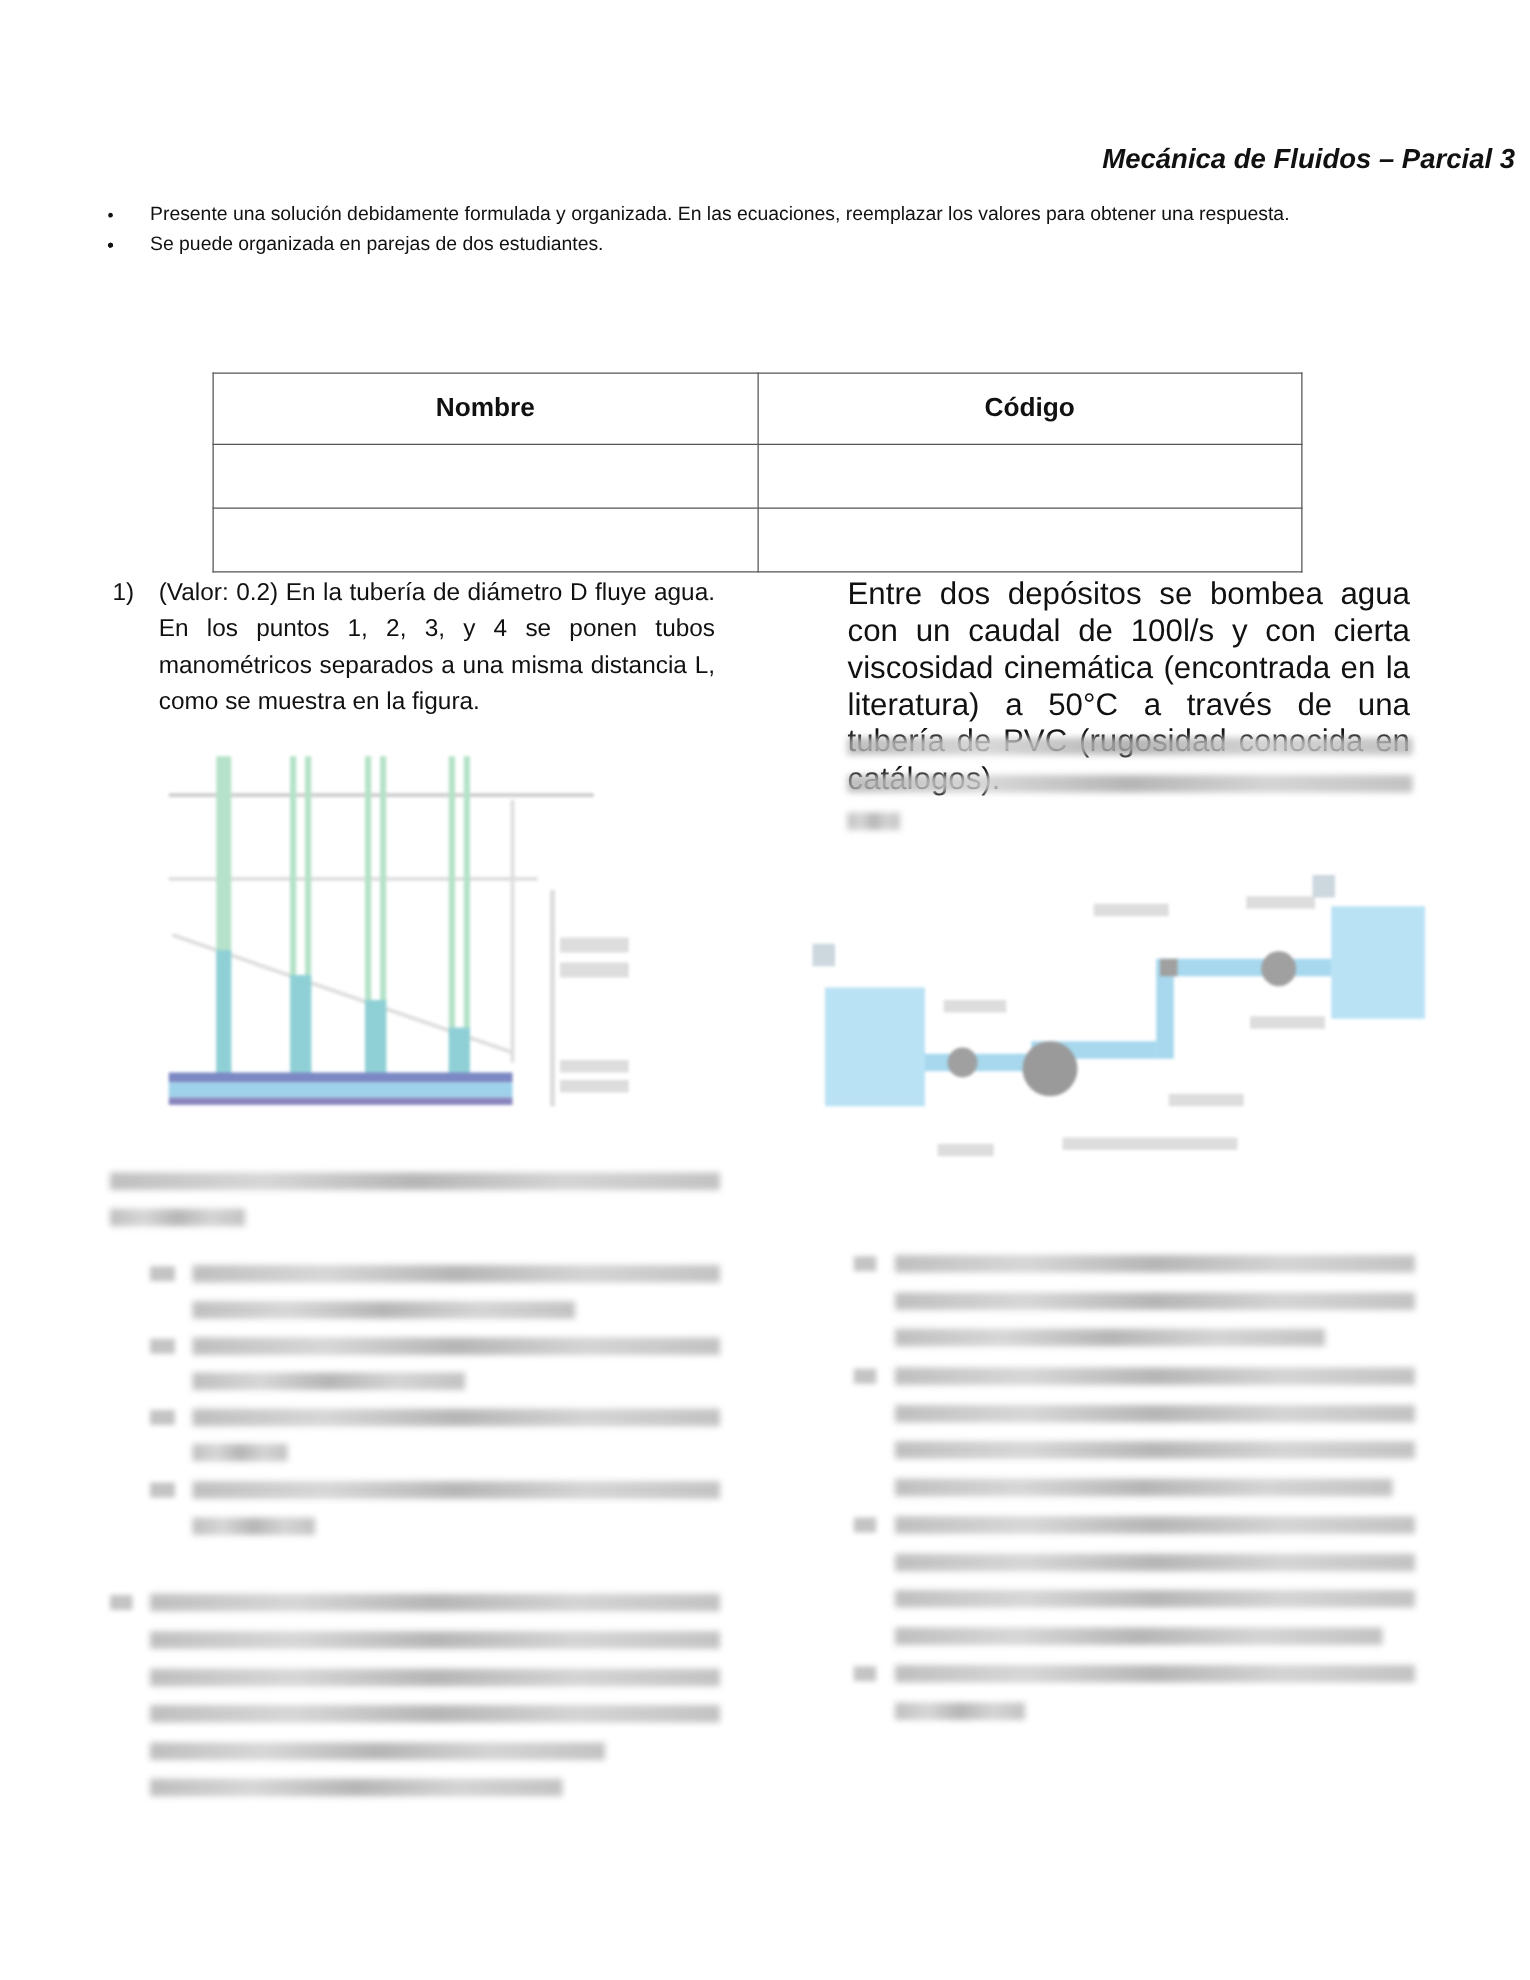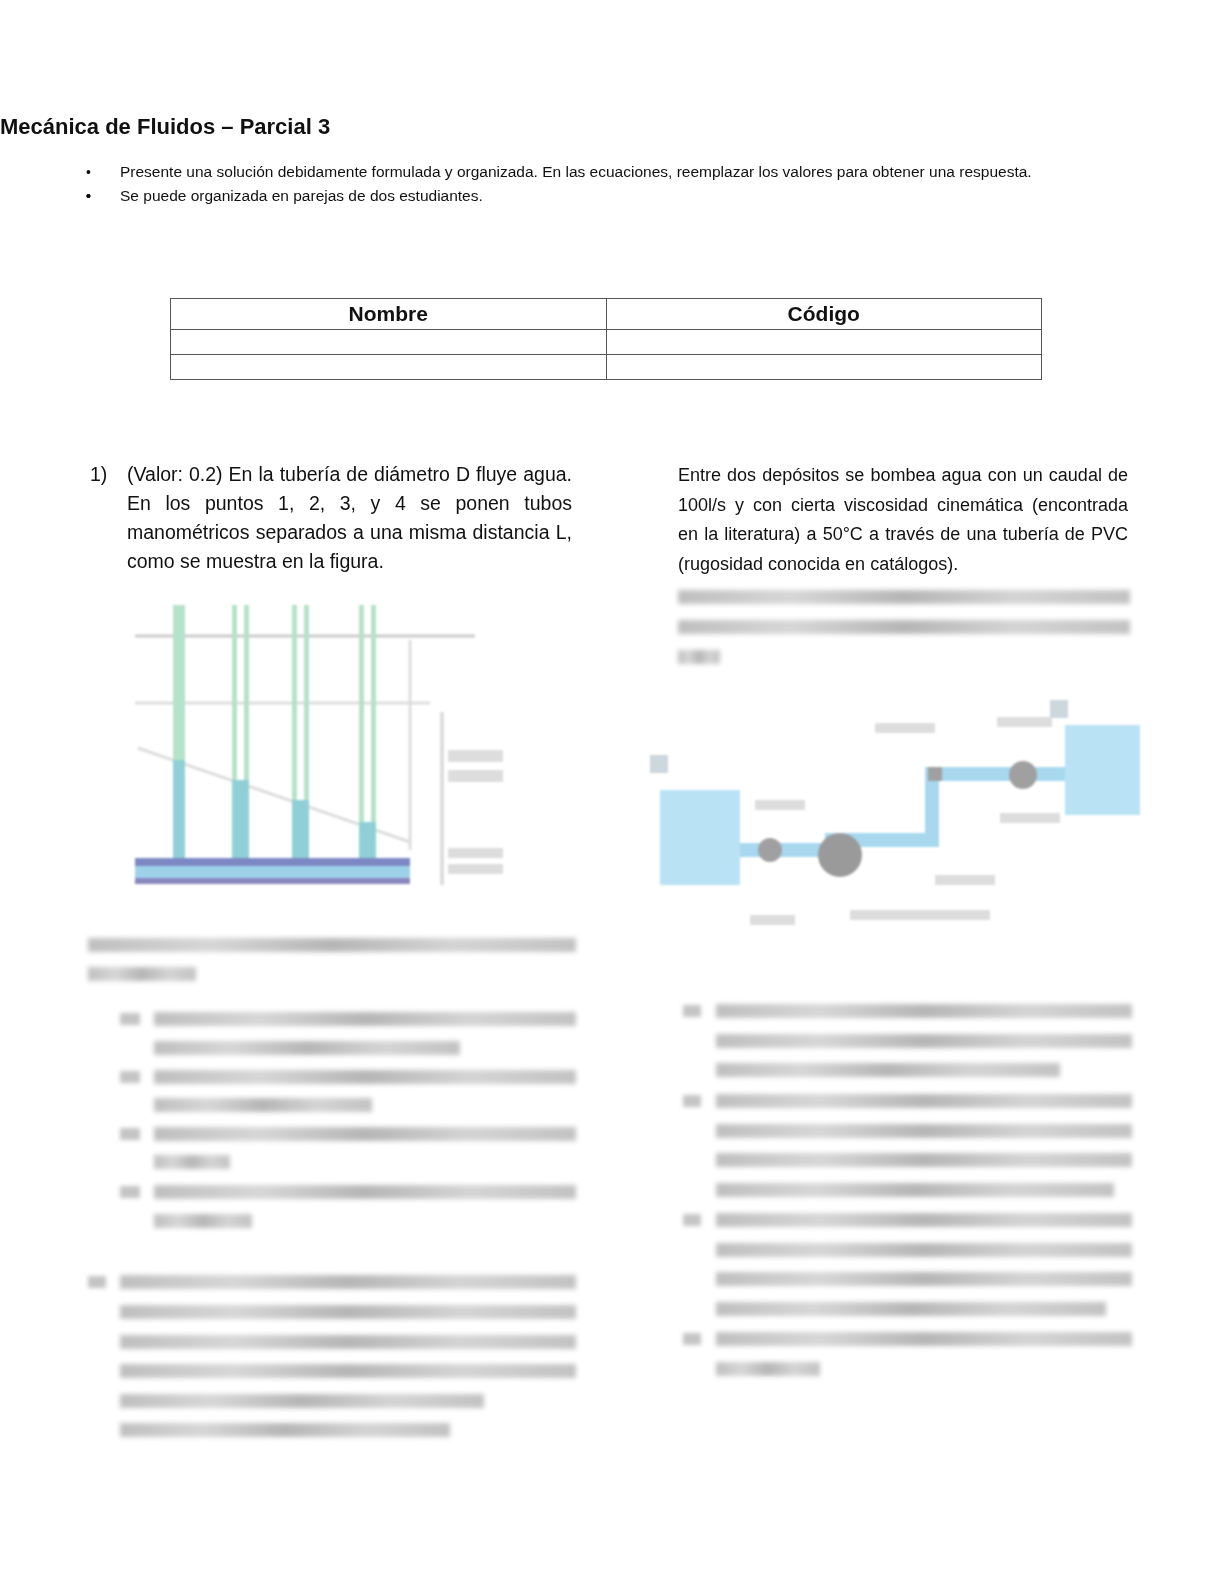--- a/index.html
+++ b/index.html
@@ -1,29 +1,29 @@
 <!DOCTYPE html>
 <html><head>
 <meta charset="utf-8">
 <style>
   html, body { margin: 0; padding: 0; background: #ffffff; }
   body { width: 1224px; height: 1584px; position: relative; overflow: hidden;
          font-family: "Liberation Sans", sans-serif; color: #111; }
-  .title { position: absolute; top: 114px; left: 0; width: 1212px; text-align: left;
-           font-size: 22px; font-weight: bold; }
+  .title { position: absolute; top: 114px; left: 0; width: 1212px; text-align: right;
+           font-size: 22px; font-weight: bold; font-style: italic; }
   .rules { position: absolute; top: 160px; left: 86px; width: 1060px; margin: 0; padding: 0; list-style: none; }
   .rules li { position: relative; font-size: 15.5px; line-height: 24px; padding-left: 34px; }
   .rules li .bullet { position: absolute; left: 0; top: 0; font-size: 14px; }
   table.members { position: absolute; top: 298px; left: 170px; width: 872px; border-collapse: collapse; }
-  table.members td, table.members th { border: 1.5px solid #555; height: 24px; padding: 0; }
+  table.members td, table.members th { border: 1.5px solid #555; height: 24px; padding: 13px; }
   table.members th { font-size: 21px; font-weight: bold; height: 30px; text-align: center; width: 50%; }
   .q1 { position: absolute; top: 460px; left: 90px; width: 482px; font-size: 19.5px; line-height: 29px; }
   .q1 .num { position: absolute; left: 0; top: 0; }
   .q1 .body { margin-left: 37px; text-align: justify; }
-  .q2intro { position: absolute; top: 461px; left: 678px; width: 450px; font-size: 18px; line-height: 29.5px; text-align: justify; }
+  .q2intro { position: absolute; top: 461px; left: 678px; width: 450px; font-size: 25px; line-height: 29.5px; text-align: justify; }
   .fig1 { position: absolute; top: 600px; left: 130px; width: 390px; height: 290px; }
   .fig2 { position: absolute; top: 695px; left: 645px; width: 500px; height: 255px; }
   .blur-line { position: absolute; height: 14px; background: linear-gradient(90deg,#b4b4b4,#d0d0d0,#a9a9a9,#cdcdcd,#b8b8b8); filter: blur(2.5px); opacity: 0.85; }
   .blur-word { position: absolute; height: 12px; width: 30px; background: #c4c4c4; filter: blur(2px); }
 </style>
 </head>
 <body>
 
 <div class="title">Mecánica de Fluidos – Parcial 3</div>
 

